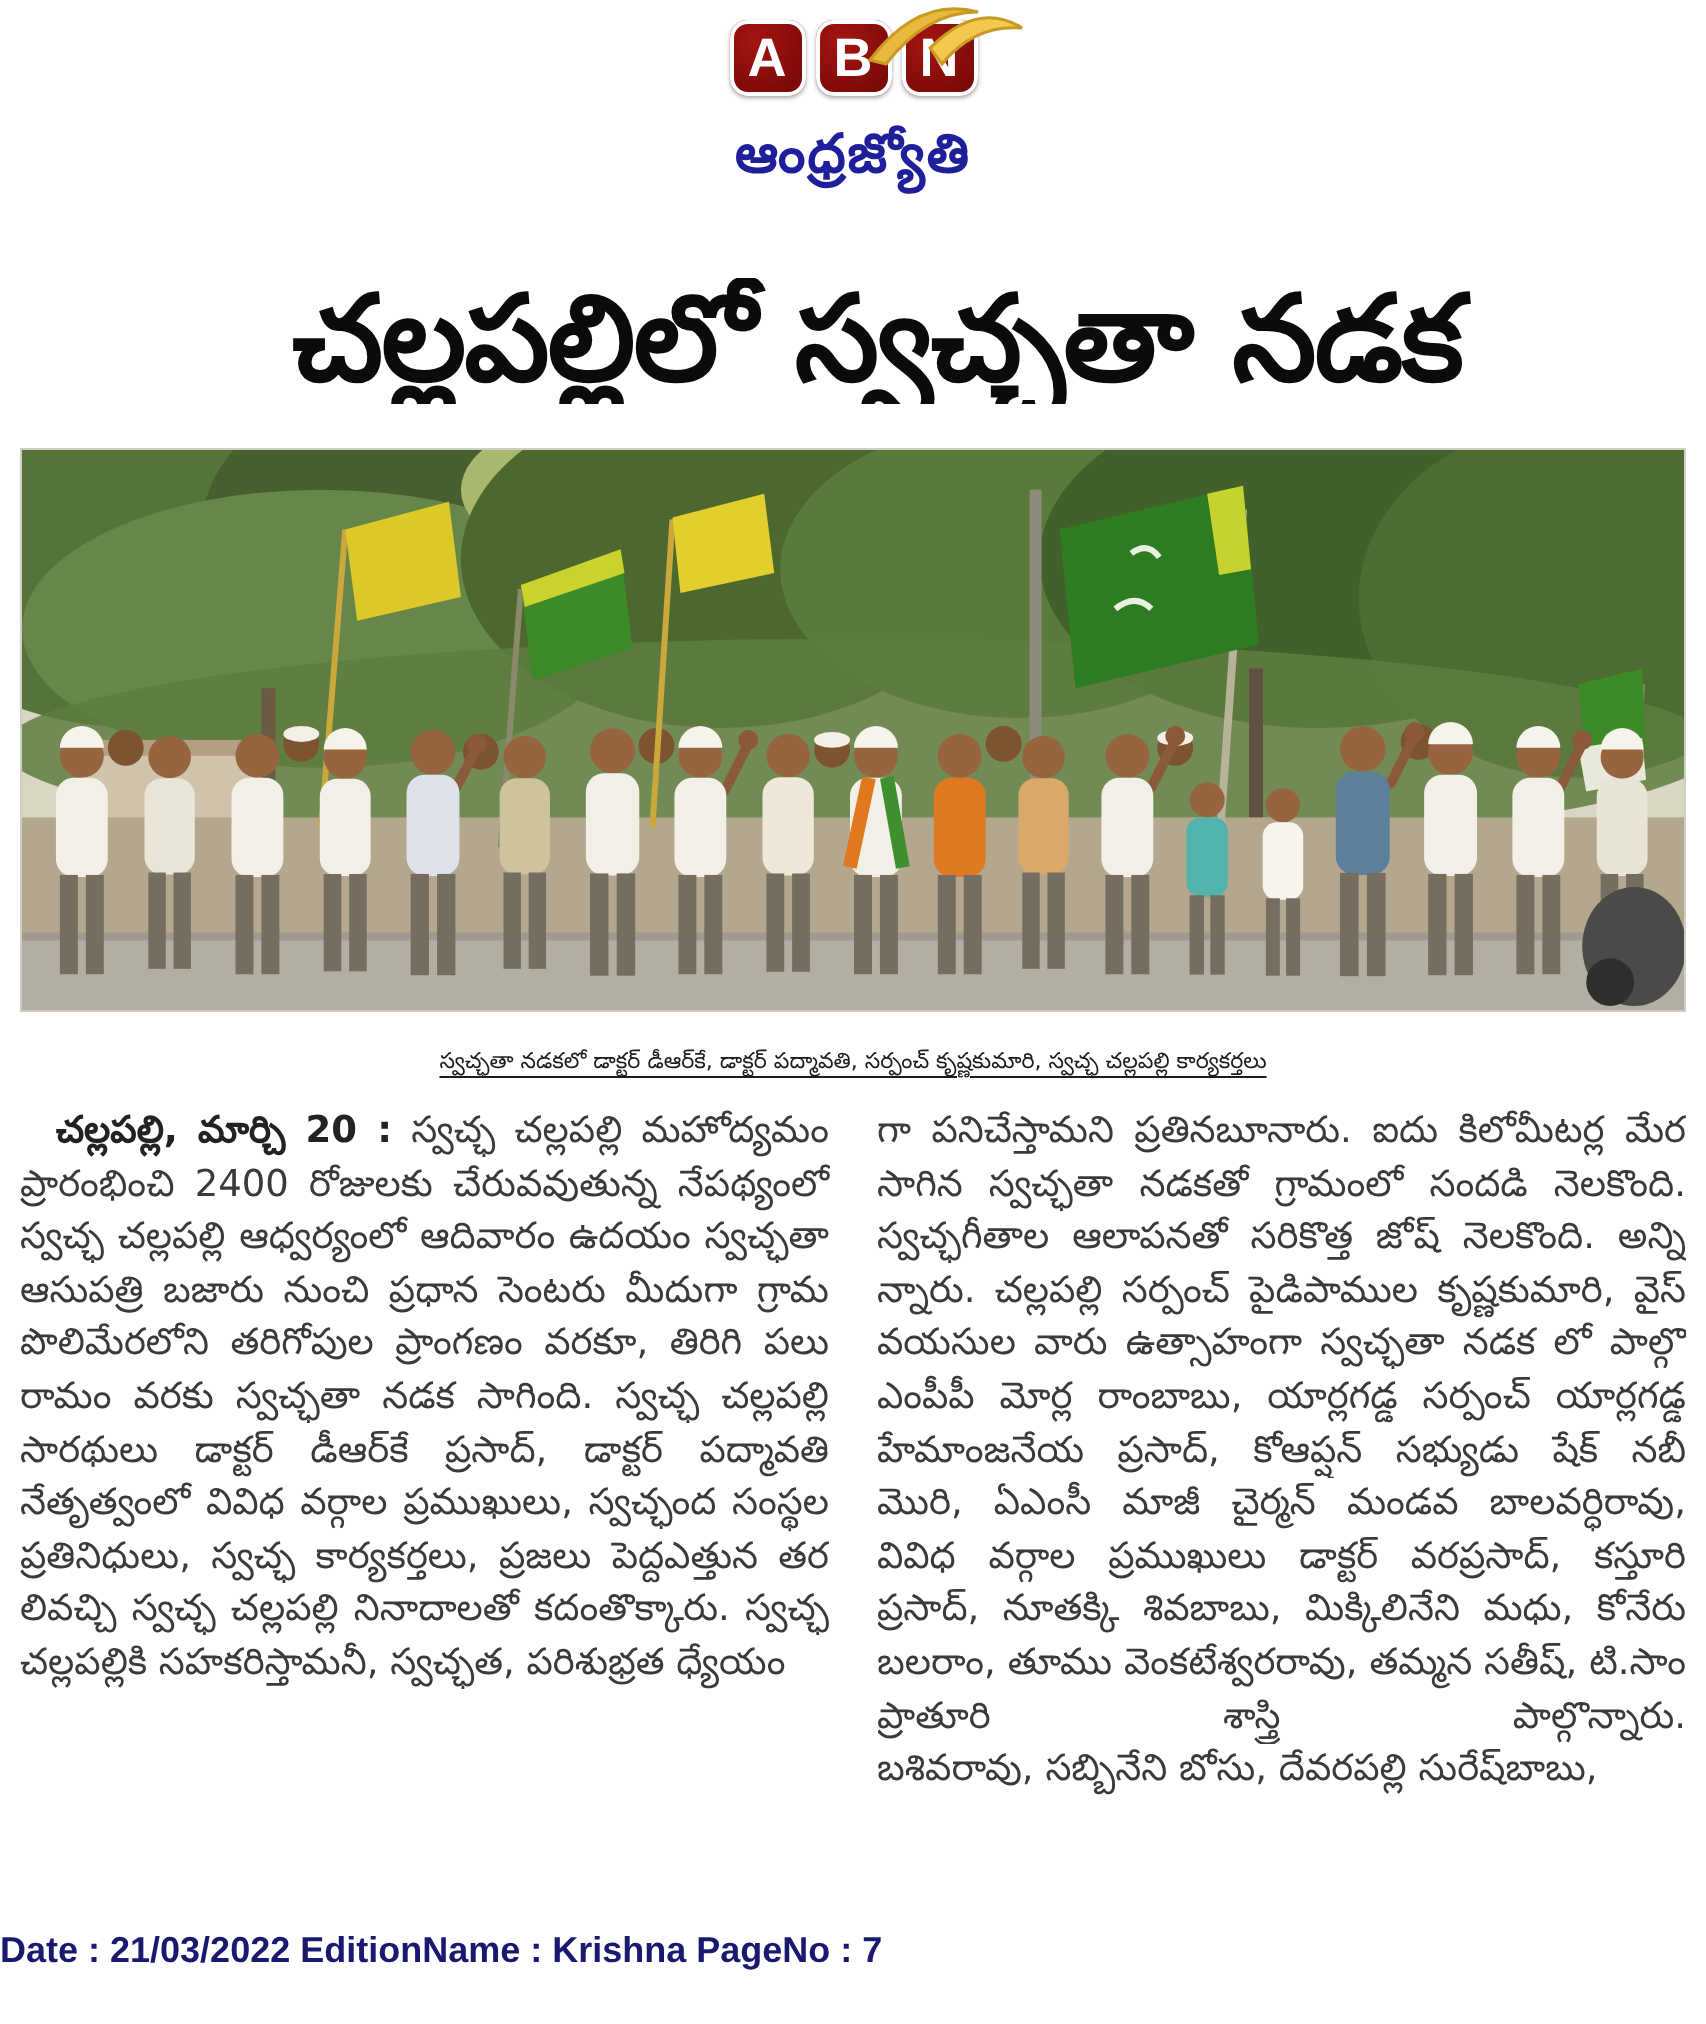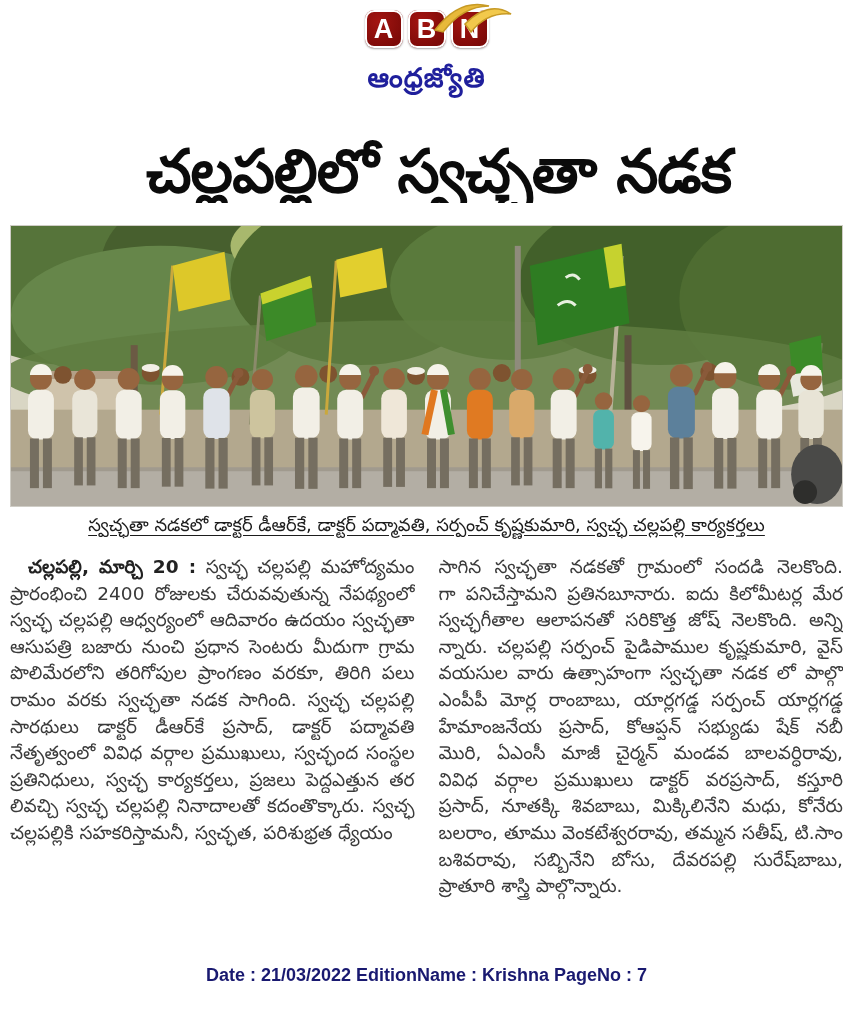--- a/index.html
+++ b/index.html
@@ -49,23 +49,23 @@
     margin: 22px auto 0 auto;
     width: 833px; height: 282px;
     border: 1px solid #cfcdc6;
     background: #d9d6c4;
     overflow: hidden;
   }
   .photo-frame svg { display: block; width: 100%; height: 100%; }
 
   
   .caption {
-    margin-top: 7px;
+    margin-top: 18px;
     text-align: center;
-    font-size: 18px; font-weight: 500; color: #1c1c1c;
+    font-size: 11px; font-weight: 500; color: #1c1c1c;
     text-decoration: underline;
     text-underline-offset: 4px;
     white-space: nowrap; overflow: hidden;
   }
 
   
   .body-cols {
     margin: 14px auto 0 auto;
     width: 833px;
     display: flex; gap: 24px;
@@ -76,21 +76,21 @@
     text-align: justify; text-align-last: justify;
     white-space: nowrap; overflow: hidden;
   }
   .col .bodyline:last-child { text-align-last: left; }
   .bodyline.first { text-indent: 0; white-space: nowrap; }
   .bodyline.first .dateline { font-weight: bold; color: #222; padding-left: 18px; }
 
   
   .footer {
     position: absolute; left: 0; bottom: 26px; width: 100%;
-    text-align: center;
+    text-align: left;
     font-size: 18px; font-weight: bold; color: #191970;
     font-family: "Liberation Sans", sans-serif;
   }
 </style>
 </head>
 <body>
 
 <div class="page">
 
   <div class="masthead">
@@ -232,32 +232,32 @@
           <div class="bodyline">రామం వరకు స్వచ్ఛతా నడక సాగింది. స్వచ్ఛ చల్లపల్లి</div>
           <div class="bodyline">సారథులు డాక్టర్ డీఆర్‌కే ప్రసాద్, డాక్టర్ పద్మావతి</div>
           <div class="bodyline">నేతృత్వంలో వివిధ వర్గాల ప్రముఖులు, స్వచ్ఛంద సంస్థల</div>
           <div class="bodyline">ప్రతినిధులు, స్వచ్ఛ కార్యకర్తలు, ప్రజలు పెద్దఎత్తున తర</div>
           <div class="bodyline">లివచ్చి స్వచ్ఛ చల్లపల్లి నినాదాలతో కదంతొక్కారు. స్వచ్ఛ</div>
           <div class="bodyline">చల్లపల్లికి సహకరిస్తామనీ, స్వచ్ఛత, పరిశుభ్రత ధ్యేయం</div>
         </div>
     </div>
     <div class="col">
       <div>
+          <div class="bodyline">గా పనిచేస్తామని ప్రతినబూనారు. ఐదు కిలోమీటర్ల మేర</div>
           <div class="bodyline">సాగిన స్వచ్ఛతా నడకతో గ్రామంలో సందడి నెలకొంది.</div>
-          <div class="bodyline">గా పనిచేస్తామని ప్రతినబూనారు. ఐదు కిలోమీటర్ల మేర</div>
           <div class="bodyline">స్వచ్ఛగీతాల ఆలాపనతో సరికొత్త జోష్ నెలకొంది. అన్ని</div>
           <div class="bodyline">న్నారు. చల్లపల్లి సర్పంచ్ పైడిపాముల కృష్ణకుమారి, వైస్</div>
           <div class="bodyline">వయసుల వారు ఉత్సాహంగా స్వచ్ఛతా నడక లో పాల్గొ</div>
           <div class="bodyline">ఎంపీపీ మోర్ల రాంబాబు, యార్లగడ్డ సర్పంచ్ యార్లగడ్డ</div>
           <div class="bodyline">హేమాంజనేయ ప్రసాద్, కోఆప్షన్ సభ్యుడు షేక్ నబీ</div>
           <div class="bodyline">మొరి, ఏఎంసీ మాజీ చైర్మన్ మండవ బాలవర్ధిరావు,</div>
           <div class="bodyline">వివిధ వర్గాల ప్రముఖులు డాక్టర్ వరప్రసాద్, కస్తూరి</div>
           <div class="bodyline">ప్రసాద్, నూతక్కి శివబాబు, మిక్కిలినేని మధు, కోనేరు</div>
           <div class="bodyline">బలరాం, తూము వెంకటేశ్వరరావు, తమ్మన సతీష్, టి.సాం</div>
+          <div class="bodyline">ప్రాతూరి శాస్త్రి పాల్గొన్నారు.</div>
           <div class="bodyline">బశివరావు, సబ్బినేని బోసు, దేవరపల్లి సురేష్‌బాబు,</div>
-          <div class="bodyline">ప్రాతూరి శాస్త్రి పాల్గొన్నారు.</div>
         </div>
     </div>
   </div>
 
   <div class="footer">Date : 21/03/2022 EditionName : Krishna PageNo : 7</div>
 
 </div>
 
 </body></html>

